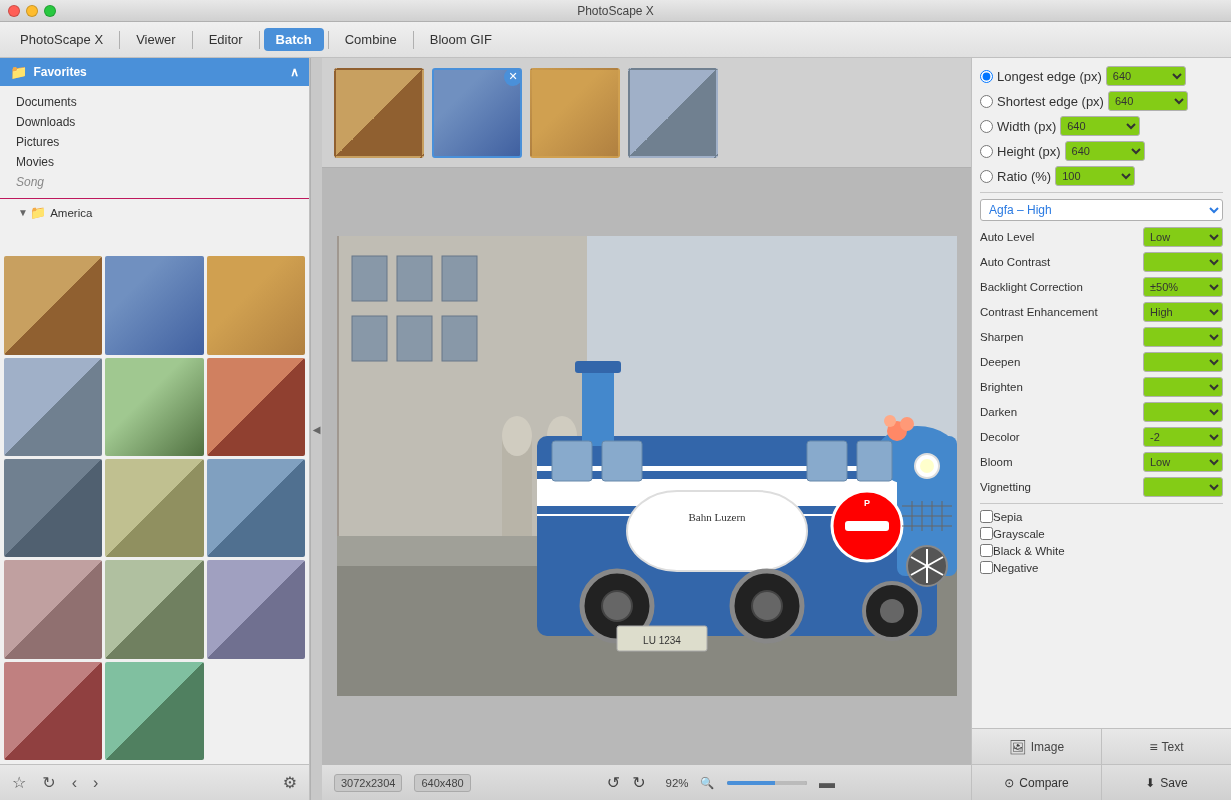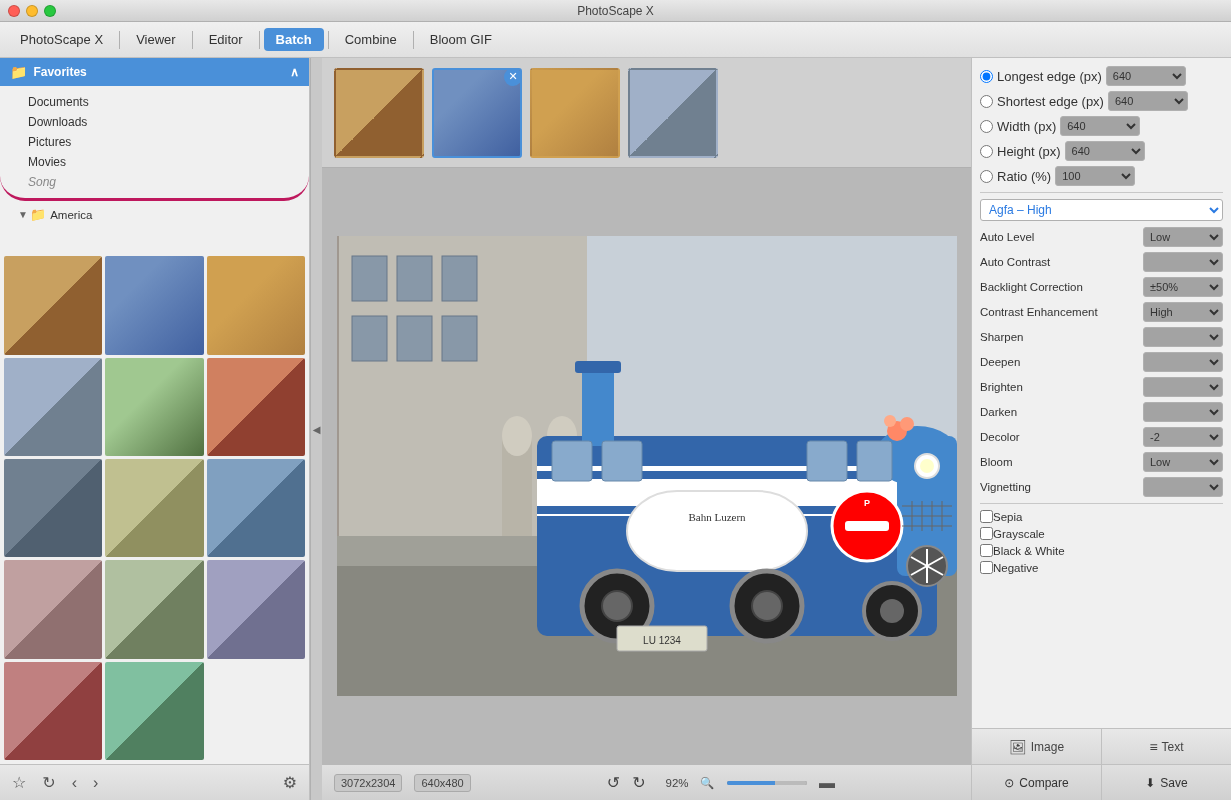--- a/index.html
+++ b/index.html
@@ -92,23 +92,22 @@
       display: flex;
       align-items: center;
       justify-content: space-between;
       font-weight: 600;
       font-size: 12px;
     }
     .favorites-header-left { display: flex; align-items: center; gap: 6px; }
     .folder-icon-sm { font-size: 14px; }
 
     .favorites-list {
-      padding: 6px 12px;
-      border-bottom: 3px solid #be185d;
-      border-radius: 25px;
+      padding: 6px 0;
+      border-bottom: 1px solid #be185d;
     }
     .favorites-list-item {
       padding: 3px 16px;
       color: #333;
       cursor: pointer;
       font-size: 12px;
     }
     .favorites-list-item.faded { color: #888; font-style: italic; }
 
     
@@ -290,21 +289,21 @@
     }
     .option-label {
       flex: 1;
       font-size: 11.5px;
       color: #333;
     }
     .option-select {
       width: 80px;
       height: 20px;
       font-size: 11px;
-      background: #a3a3a3;
+      background: #84cc16;
       border: 1px solid #b0b0b0;
       border-radius: 3px;
       padding: 0 2px;
       color: #333;
     }
     .radio-option {
       display: flex;
       align-items: center;
       gap: 4px;
       margin-bottom: 5px;

